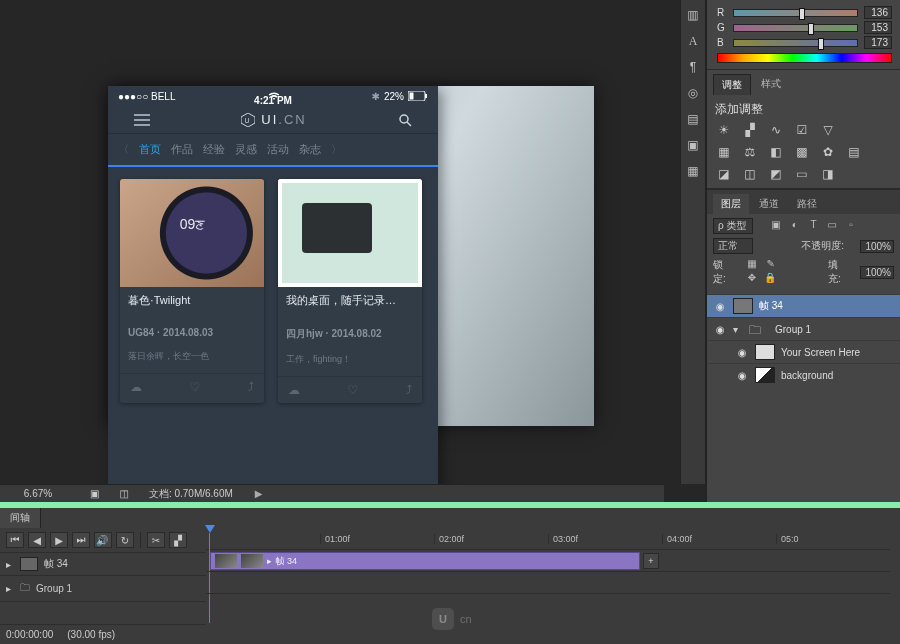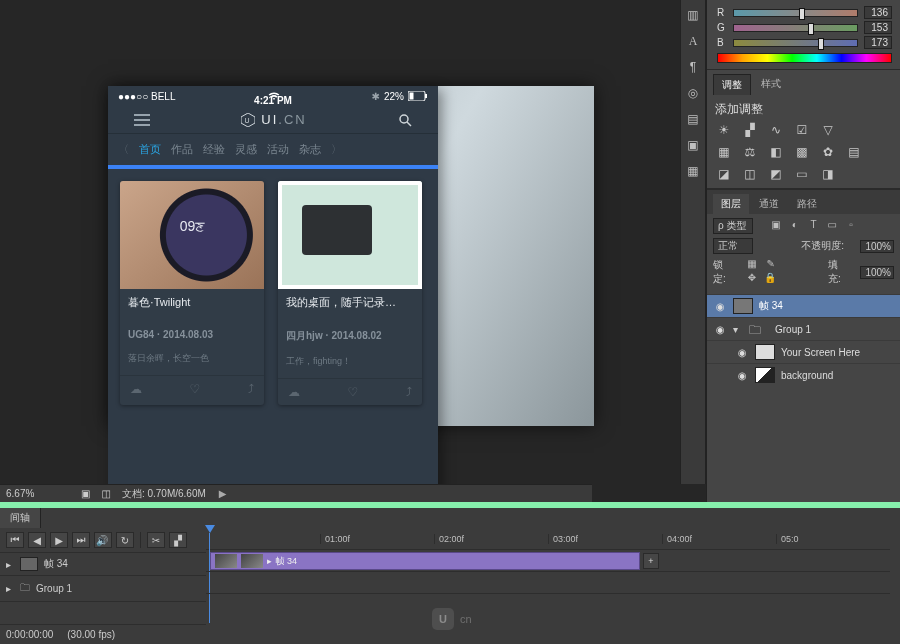--- a/index.html
+++ b/index.html
@@ -10,21 +10,21 @@
 .canvas-bg { position: absolute; left: 108px; top: 86px; width: 486px; height: 340px; background: linear-gradient(120deg,#9ea9ac 0%, #cfd9de 55%, #8b969b 100%); box-shadow: 0 0 18px rgba(0,0,0,.6); }
 
 
 .phone { position: absolute; left: 108px; top: 86px; width: 330px; height: 416px; background: #2f3a46; box-shadow: 4px 4px 12px rgba(0,0,0,.4); color: #c9d0d4; font-size: 10px; }
 .status-bar { display: flex; justify-content: space-between; align-items: center; padding: 4px 10px; height: 20px; font-size: 10px; color: #fff; }
 .status-bar .mid { position: absolute; left: 50%; transform: translateX(-50%); font-weight: 600; margin-top: 8px; }
 .status-bar .right { display: flex; gap: 4px; align-items: center; }
 .phone-header { display: flex; align-items: center; justify-content: space-between; padding: 6px 26px; border-bottom: 1px solid #252f38; }
 .phone-header .brand { display:flex; gap:6px; align-items:center; letter-spacing:2px; font-size:13px; color:#e4e8eb; }
 .phone-header .brand .cn { color:#8c98a0; }
-.phone-tabs { display:flex; align-items:center; gap: 10px; font-size: 11px; padding: 8px 10px; color:#7b8791; border-bottom: 4px solid #3b82f6; }
+.phone-tabs { display:flex; align-items:center; gap: 10px; font-size: 11px; padding: 8px 10px; color:#7b8791; border-bottom: 2px solid #3b82f6; }
 .phone-tabs .tab.active { color:#2aa7e6; }
 .phone-tabs .arrow { color:#5b6670; }
 .phone-cards { display:flex; gap: 14px; padding: 12px; }
 .card { width: 144px; background:#313c47; border-radius:3px; overflow:hidden; box-shadow:0 1px 4px rgba(0,0,0,.4); }
 .card .thumb { width: 100%; height: 108px; }
 .thumb.watch { background: radial-gradient(circle at 60% 50%, #3a3660 0 40px, #1b1b26 41px 46px, transparent 47px), linear-gradient(140deg,#caa58a,#9a7358); position:relative; }
 .thumb.watch::after{ content: "09\A23"; white-space: pre; position:absolute; left:50%; top:42%; transform:translate(-50%,-50%); font-size:14px; color:#e6e8f0; text-align:center; line-height:1.05; }
 .thumb.desk { background: #cfe7dc; border: 4px solid #fff; position:relative; }
 .thumb.desk::before{ content:""; position:absolute; left:20px; top:20px; width:70px; height:50px; background:#2d3033; border-radius:4px; }
 .card .body { padding: 6px 8px 4px; }
@@ -73,21 +73,21 @@
 .layer-list{ font-size:10px; }
 .layer-row{ display:flex; align-items:center; gap:6px; padding:3px 6px; border-top:1px solid #3a3a3a; cursor:pointer; }
 .layer-row.selected{ background:#5a7aa8; color:#fff; }
 .eye{ width:14px; text-align:center; color:#ddd; }
 .layer-thumb{ width:20px; height:16px; background:#777; border:1px solid #222; }
 .layer-thumb.folder{ background:none; border:none; font-size:12px; color:#ddd; }
 .layer-row .caret{ width:10px; color:#ccc; }
 .layer-row.indent{ padding-left:28px; }
 
 
-.status-strip{ position:absolute; left:0; top:484px; width:592px; height:18px; background:#3a3a3a; border-top:1px solid #222; display:flex; align-items:center; gap:11px; padding:0 6px; font-size:10px; color:#ccc; }
+.status-strip{ position:absolute; left:0; top:484px; width:664px; height:18px; background:#3a3a3a; border-top:1px solid #222; display:flex; align-items:center; gap:20px; padding:0 6px; font-size:10px; color:#ccc;text-align:center; }
 .status-strip .zoom{ min-width:64px; }
 .status-strip .doc{ }
 .status-strip .arrow{ margin-left:2px; color:#aaa; }
 
 
 .timeline{ position:absolute; left:0; top:502px; width:900px; height:142px; background:#3b3b3b; border-top:6px solid #86efac; color:#ccc; font-size:10px; }
 .tl-tab{ position:absolute; left:0; top:0; padding:3px 10px; background:#454545; border-right:1px solid #222; }
 .tl-left{ position:absolute; left:0; top:20px; width:206px; }
 .tl-controls{ display:flex; align-items:center; gap:4px; padding:4px 6px; border-bottom:1px solid #2d2d2d; }
 .tl-controls .btn{ width:18px; height:16px; display:flex; align-items:center; justify-content:center; background:#464646; border:1px solid #2a2a2a; cursor:pointer; }

